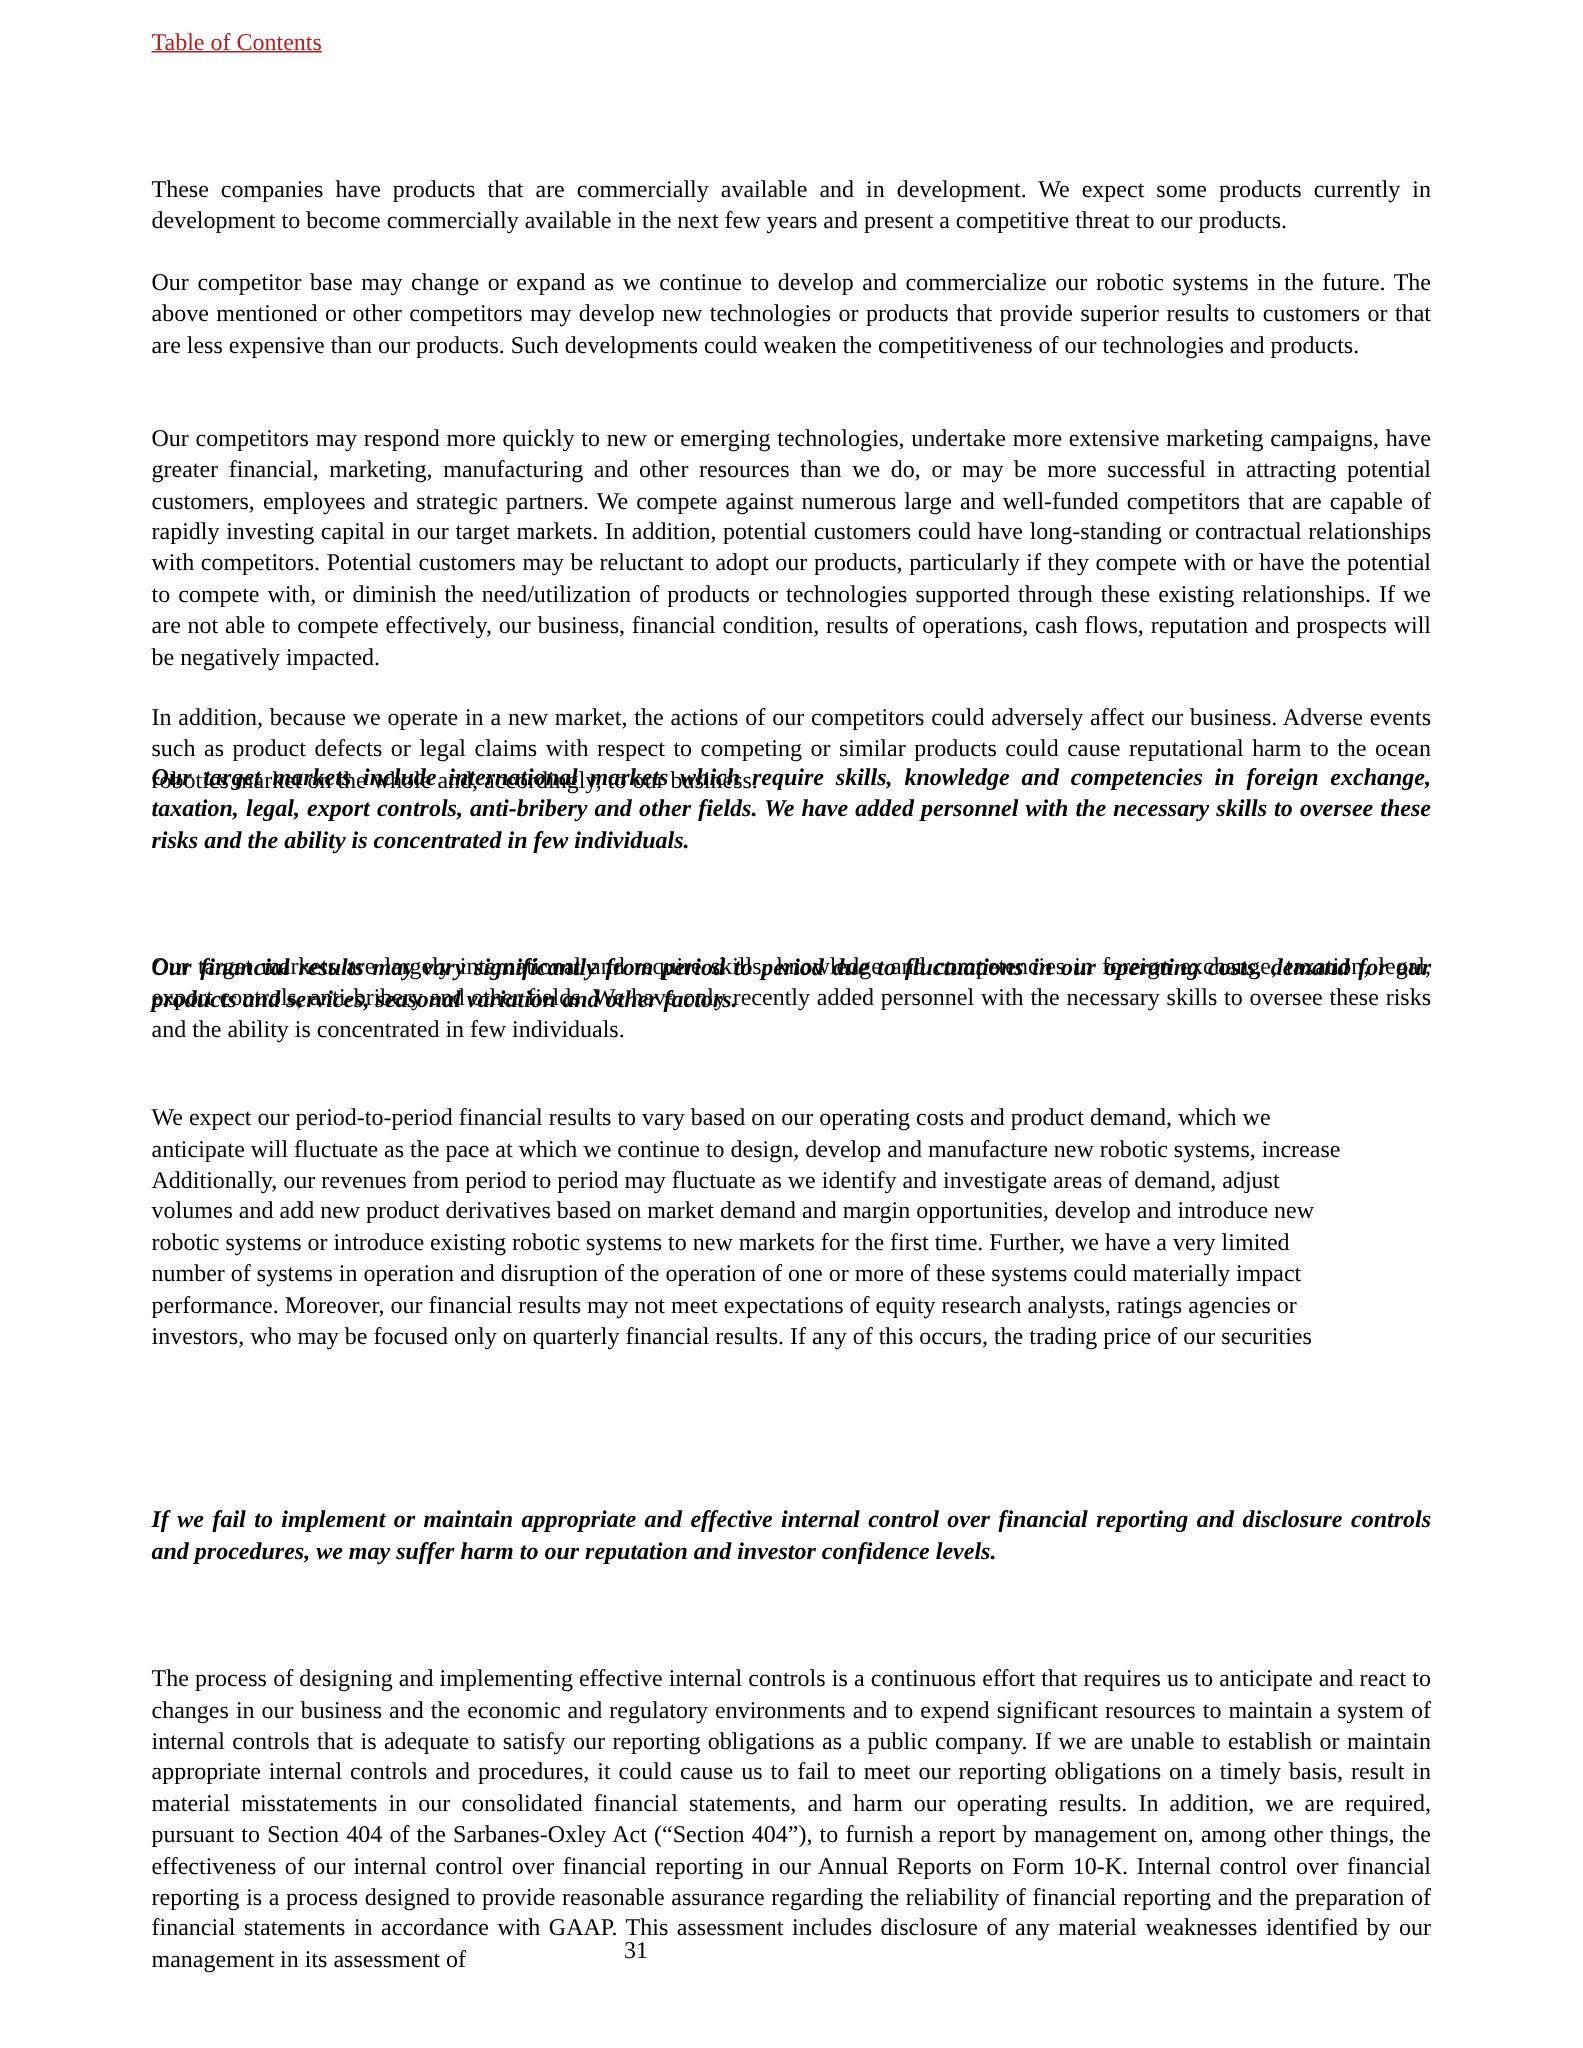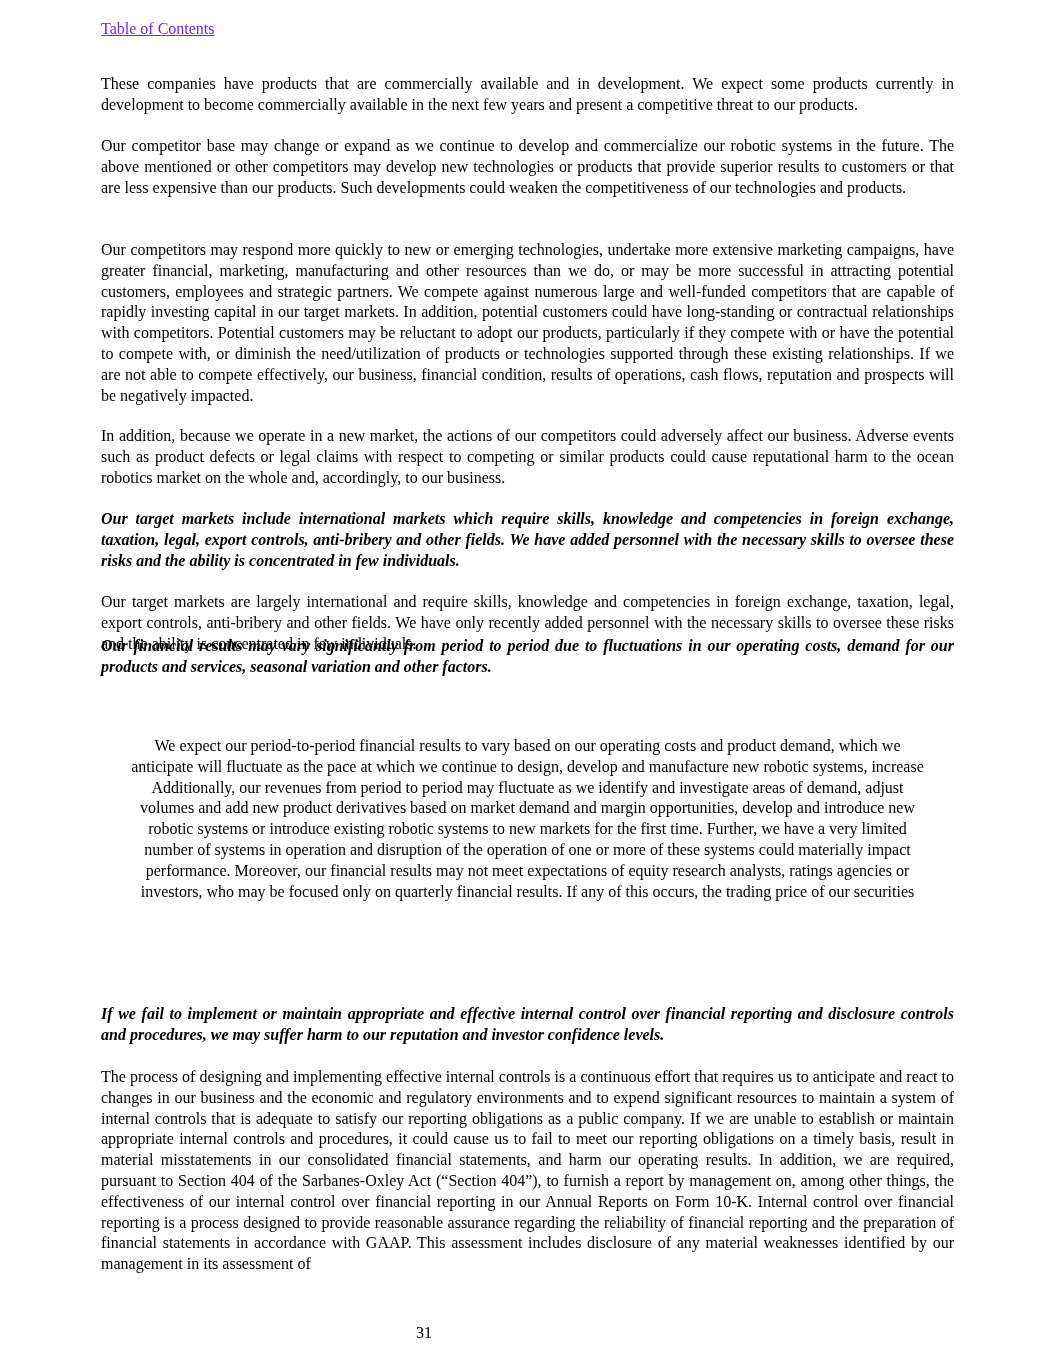--- a/index.html
+++ b/index.html
@@ -1,26 +1,26 @@
 <!DOCTYPE html>
 <html><head>
   <meta charset="utf-8">
   <style>
     html, body { margin: 0; padding: 0; background: #ffffff; }
     body { width: 1055px; height: 1365px; position: relative; overflow: hidden;
            font-family: "Liberation Serif", "DejaVu Serif", serif; color: #000; }
     .page { position: absolute; left: 101px; top: 0; width: 853px; }
     .toc { position: absolute; left: 101px; top: 19px; font-size: 16px; line-height: 20px;
-           color: #6d28d9; text-decoration: underline; cursor: pointer; }
+           color: #b91c1c; text-decoration: underline; cursor: pointer; }
     p { margin: 0; font-size: 16px; line-height: 20.8px; }
-    .j { text-align: justify; }
-    .l { text-align: center; }
+    .j { text-align: justify; margin-top: 43px; }
+    .l { text-align: left; }
     .h { font-weight: bold; font-style: italic; text-align: justify; font-family: Liberation Serif, serif; }
     .blk { position: absolute; left: 0; width: 853px; }
-    .pnum { position: absolute; left: 0; width: 848px; top: 1323px; text-align: center;
+    .pnum { position: absolute; left: 0; width: 848px; top: 1291px; text-align: center;
             font-size: 16px; line-height: 20px; }
   </style>
 </head>
 <body>
 
 <a class="toc">Table of Contents</a>
 
 <div class="page">
   <p class="blk j" style="top:74px">These companies have products that are commercially available and in development. We expect some products currently in development to become commercially available in the next few years and present a competitive threat to our products.</p>
   <p class="blk j" style="top:136px">Our competitor base may change or expand as we continue to develop and commercialize our robotic systems in the future. The above mentioned or other competitors may develop new technologies or products that provide superior results to customers or that are less expensive than our products. Such developments could weaken the competitiveness of our technologies and products.</p>

